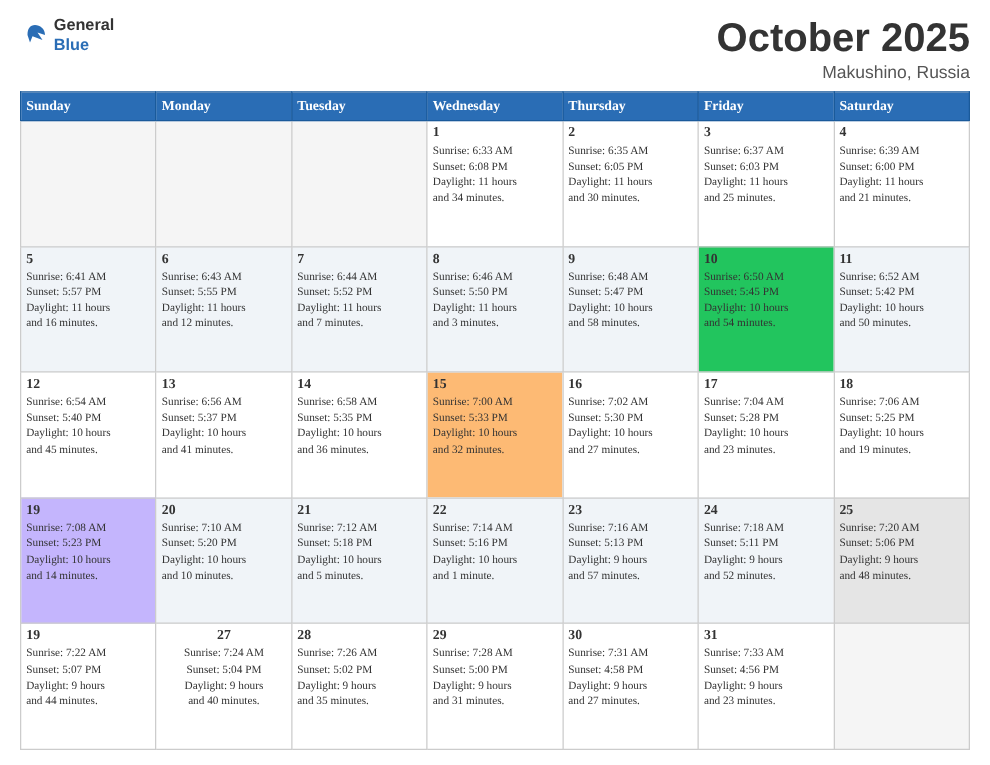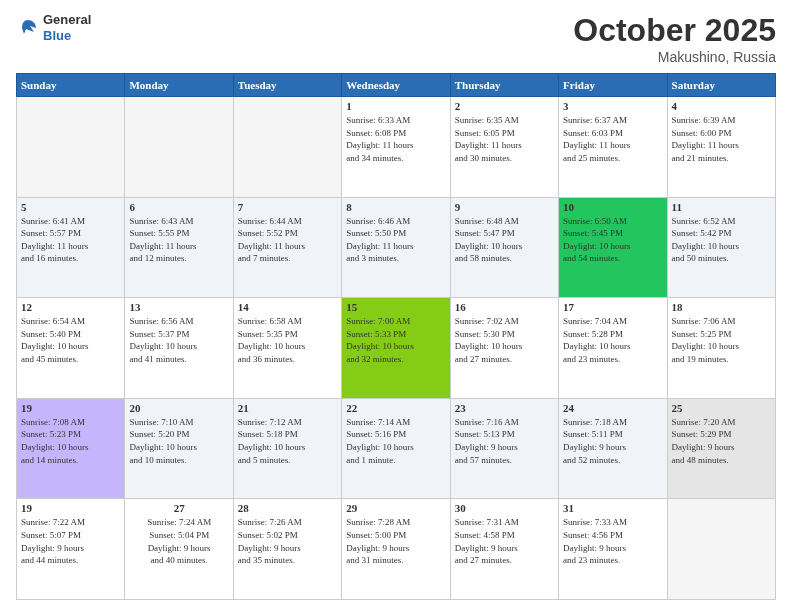--- a/index.html
+++ b/index.html
@@ -247,21 +247,21 @@
           </td>
           <td style="background: rgb(255, 255, 255);">
             <span class="day-num">14</span>
             <div class="day-info">
               <div>Sunrise: 6:58 AM</div>
               <div>Sunset: 5:35 PM</div>
               <div>Daylight: 10 hours</div>
               <div>and 36 minutes.</div>
             </div>
           </td>
-          <td style="background: #84cc16;">
+          <td style="background: #fdba74;">
             <span class="day-num">15</span>
             <div class="day-info">
               <div>Sunrise: 7:00 AM</div>
               <div>Sunset: 5:33 PM</div>
               <div>Daylight: 10 hours</div>
               <div>and 32 minutes.</div>
             </div>
           </td>
           <td style="background: rgb(255, 255, 255);">
             <span class="day-num">16</span>
@@ -343,21 +343,21 @@
               <div>Sunrise: 7:18 AM</div>
               <div>Sunset: 5:11 PM</div>
               <div>Daylight: 9 hours</div>
               <div>and 52 minutes.</div>
             </div>
           </td>
           <td style="background: #e5e5e5;">
             <span class="day-num">25</span>
             <div class="day-info">
               <div>Sunrise: 7:20 AM</div>
-              <div>Sunset: 5:29 PM</div>
+              <div>Sunset: 5:06 PM</div>
               <div>Daylight: 9 hours</div>
               <div>and 48 minutes.</div>
             </div>
           </td>
         </tr>
         <tr>
           <td style="background: rgb(255, 255, 255);">
             <span class="day-num">19</span>
             <div class="day-info">
               <div>Sunrise: 7:22 AM</div>

